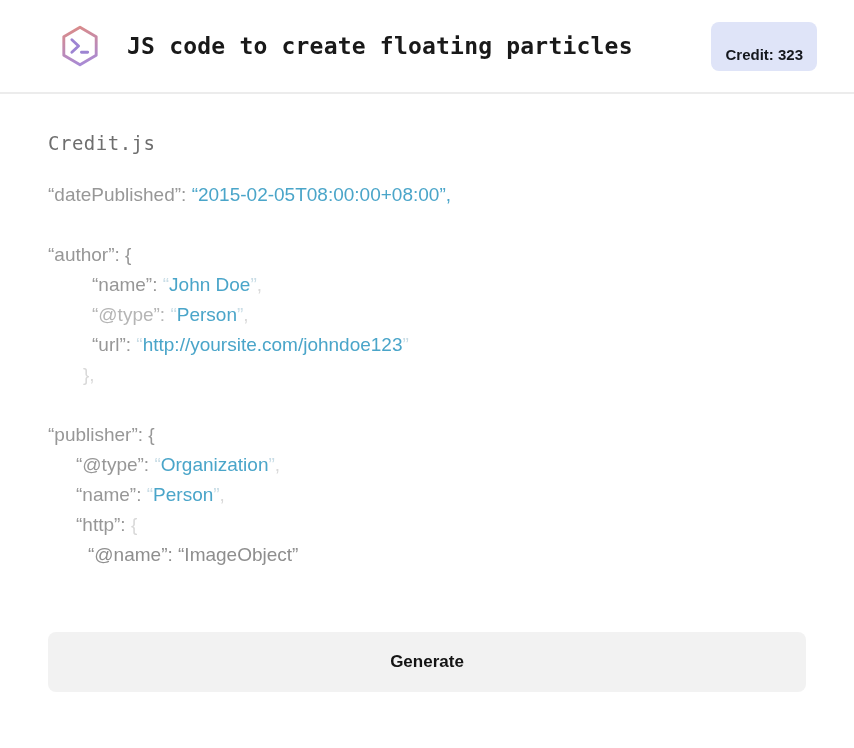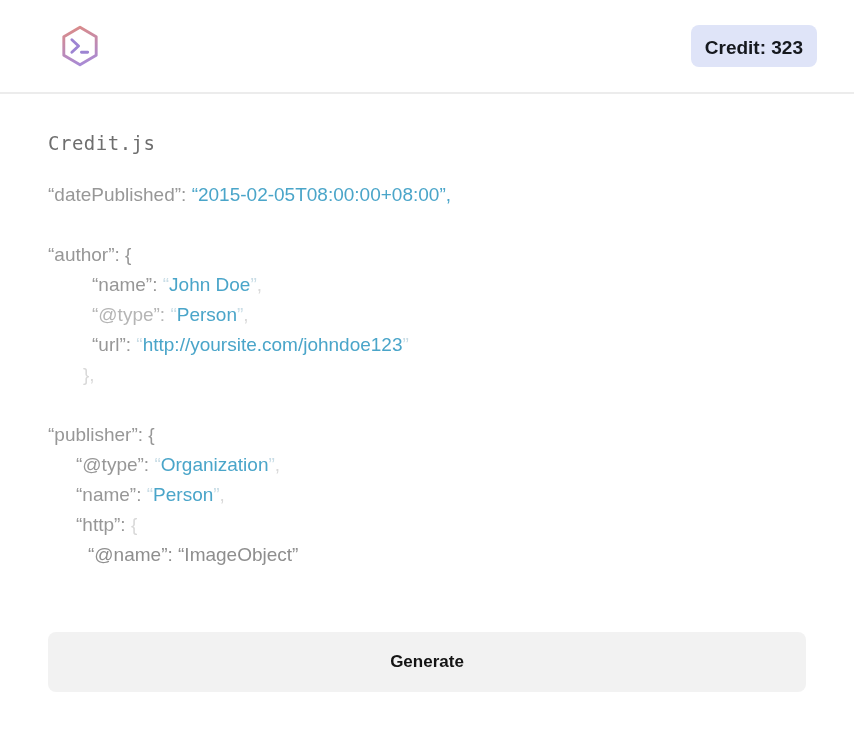--- a/index.html
+++ b/index.html
@@ -26,23 +26,23 @@
     font-size: 23px;
     font-weight: 600;
     color: var(--title-text, #191919);
     letter-spacing: 0.2px;
     white-space: nowrap;
   }
   .spacer { flex: 1 1 auto; }
   .credit-badge {
     background: var(--badge-bg, #dfe4f8);
     color: var(--badge-text, #15181e);
-    font-size: 19px;
+    font-size: 15px;
     font-weight: 700;
-    padding: 12px 14px 8px 14px;
+    padding: 24px 14px 8px 14px;
     border-radius: 8px;
     white-space: nowrap;
   }
   
   .content { padding: 0 48px; }
   .file-label {
     margin-top: 38px;
     font-family: "DejaVu Sans Mono", monospace;
     font-size: 19px;
     font-weight: 500;
@@ -88,20 +88,21 @@
       <defs>
         <linearGradient id="lg" x1="0.4" y1="0" x2="0.6" y2="1">
           <stop offset="0" stop-color="var(--logo-gradient-top, #d98b8b)"></stop>
           <stop offset="1" stop-color="var(--logo-gradient-bottom, #a88ad6)"></stop>
         </linearGradient>
       </defs>
       <path d="M 24 4.5 L 40.9 14.25 L 40.9 33.75 L 24 43.5 L 7.1 33.75 L 7.1 14.25 Z" fill="none" stroke="url(#lg)" stroke-width="3" stroke-linejoin="round"></path>
       <path d="M 15.5 17.5 L 22.5 24 L 15.5 30.5 M 25.5 30.5 L 32 30.5" fill="none" stroke="var(--logo-glyph, #9d84d2)" stroke-width="3" stroke-linecap="round" stroke-linejoin="round"></path>
     </svg>
   </span>
+  <div class="app-title">JS code to create floating particles</div>
   <div class="spacer"></div>
   <div class="credit-badge">Credit: 323</div>
 </div>
 
 <div class="content">
   <div class="file-label">Credit.js</div>
   <div class="code">
       <div class="code-line"><span class="s-key">“datePublished”</span><span class="s-key">: </span><span class="s-val">“2015-02-05T08:00:00+08:00”,</span></div>
       <div class="code-line">&nbsp;</div>
       <div class="code-line"><span class="s-key">“author”</span><span class="s-key">: {</span></div>

